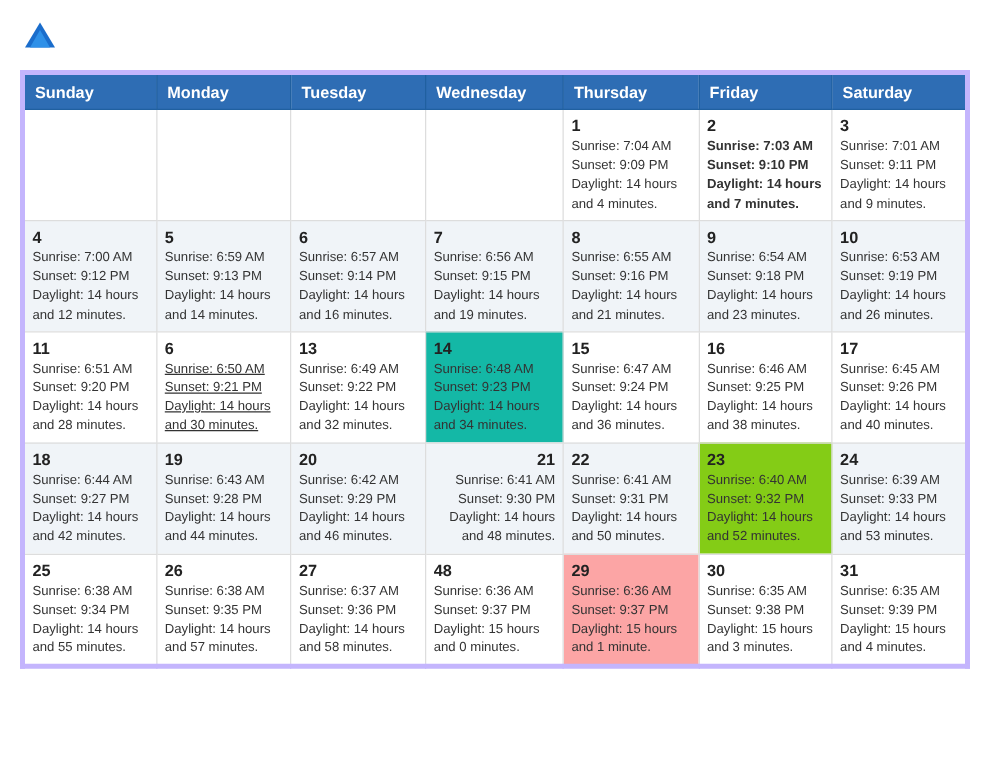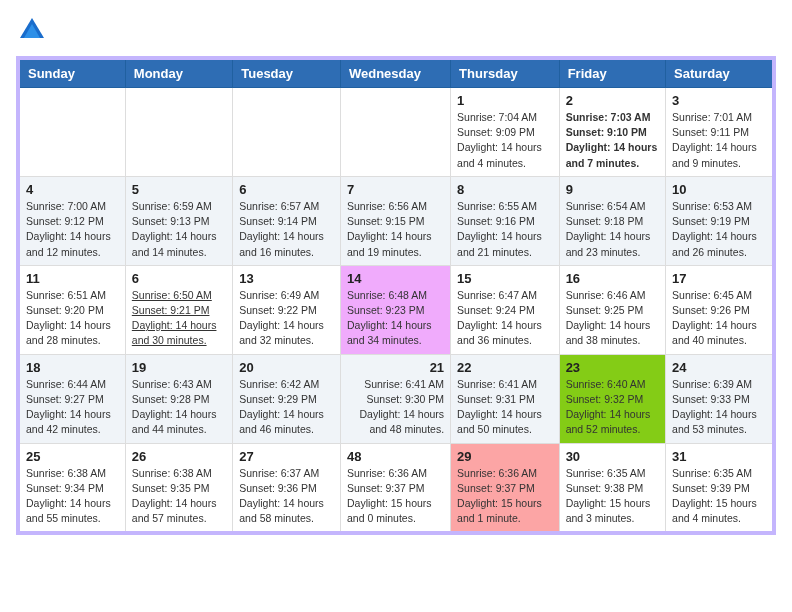--- a/index.html
+++ b/index.html
@@ -186,21 +186,21 @@
 Daylight: 14 hours
 and 28 minutes.</span></td>
         <td style="background: rgb(255, 255, 255);"><span class="day-num">6</span><span class="day-detail" style="white-space: pre-line; text-decoration: underline;">Sunrise: 6:50 AM
 Sunset: 9:21 PM
 Daylight: 14 hours
 and 30 minutes.</span></td>
         <td style="background: rgb(255, 255, 255);"><span class="day-num">13</span><span class="day-detail" style="white-space: pre-line;">Sunrise: 6:49 AM
 Sunset: 9:22 PM
 Daylight: 14 hours
 and 32 minutes.</span></td>
-        <td style="background: #f0abfc;"><span class="day-num">14</span><span class="day-detail" style="white-space: pre-line;">Sunrise: 6:48 AM
+        <td style="background: #14b8a6;"><span class="day-num">14</span><span class="day-detail" style="white-space: pre-line;">Sunrise: 6:48 AM
 Sunset: 9:23 PM
 Daylight: 14 hours
 and 34 minutes.</span></td>
         <td style="background: rgb(255, 255, 255);"><span class="day-num">15</span><span class="day-detail" style="white-space: pre-line;">Sunrise: 6:47 AM
 Sunset: 9:24 PM
 Daylight: 14 hours
 and 36 minutes.</span></td>
         <td style="background: rgb(255, 255, 255);"><span class="day-num">16</span><span class="day-detail" style="white-space: pre-line;">Sunrise: 6:46 AM
 Sunset: 9:25 PM
 Daylight: 14 hours

